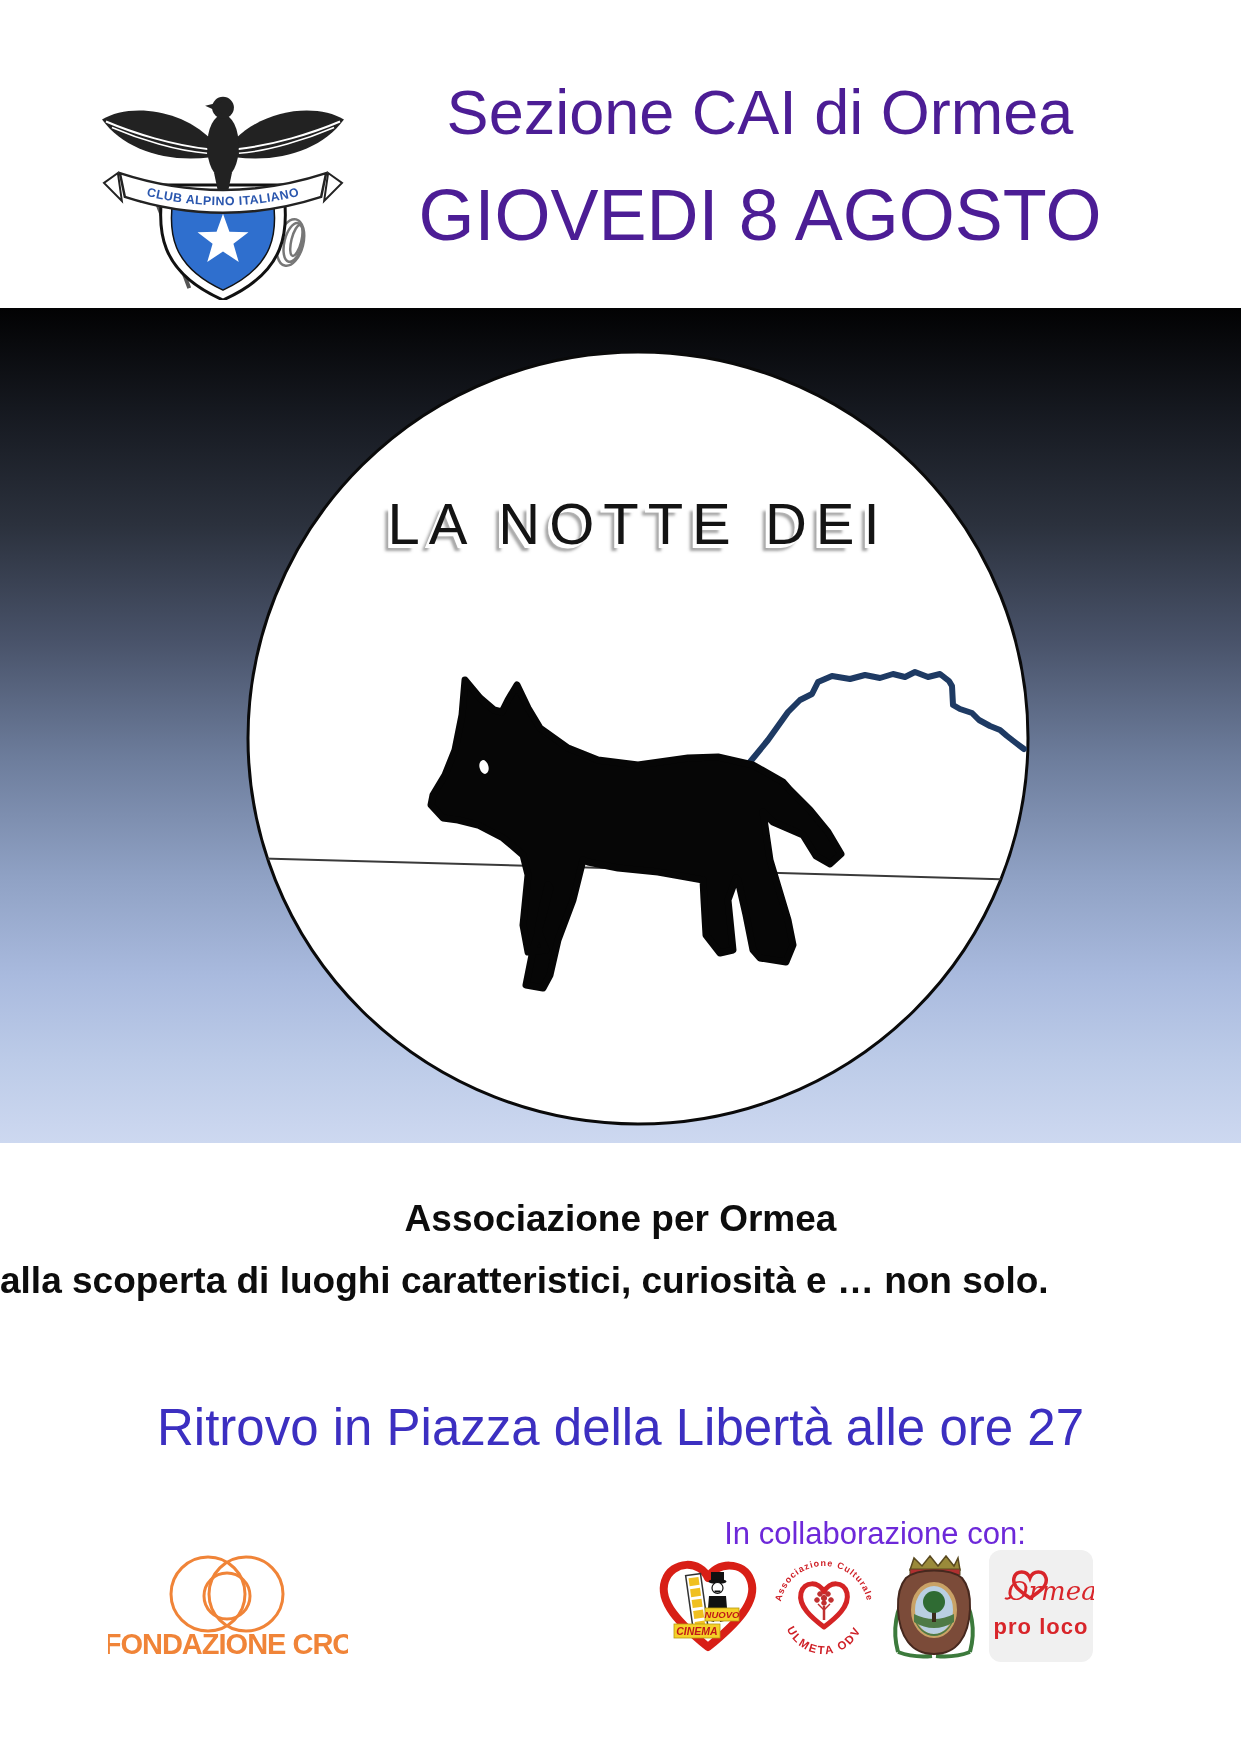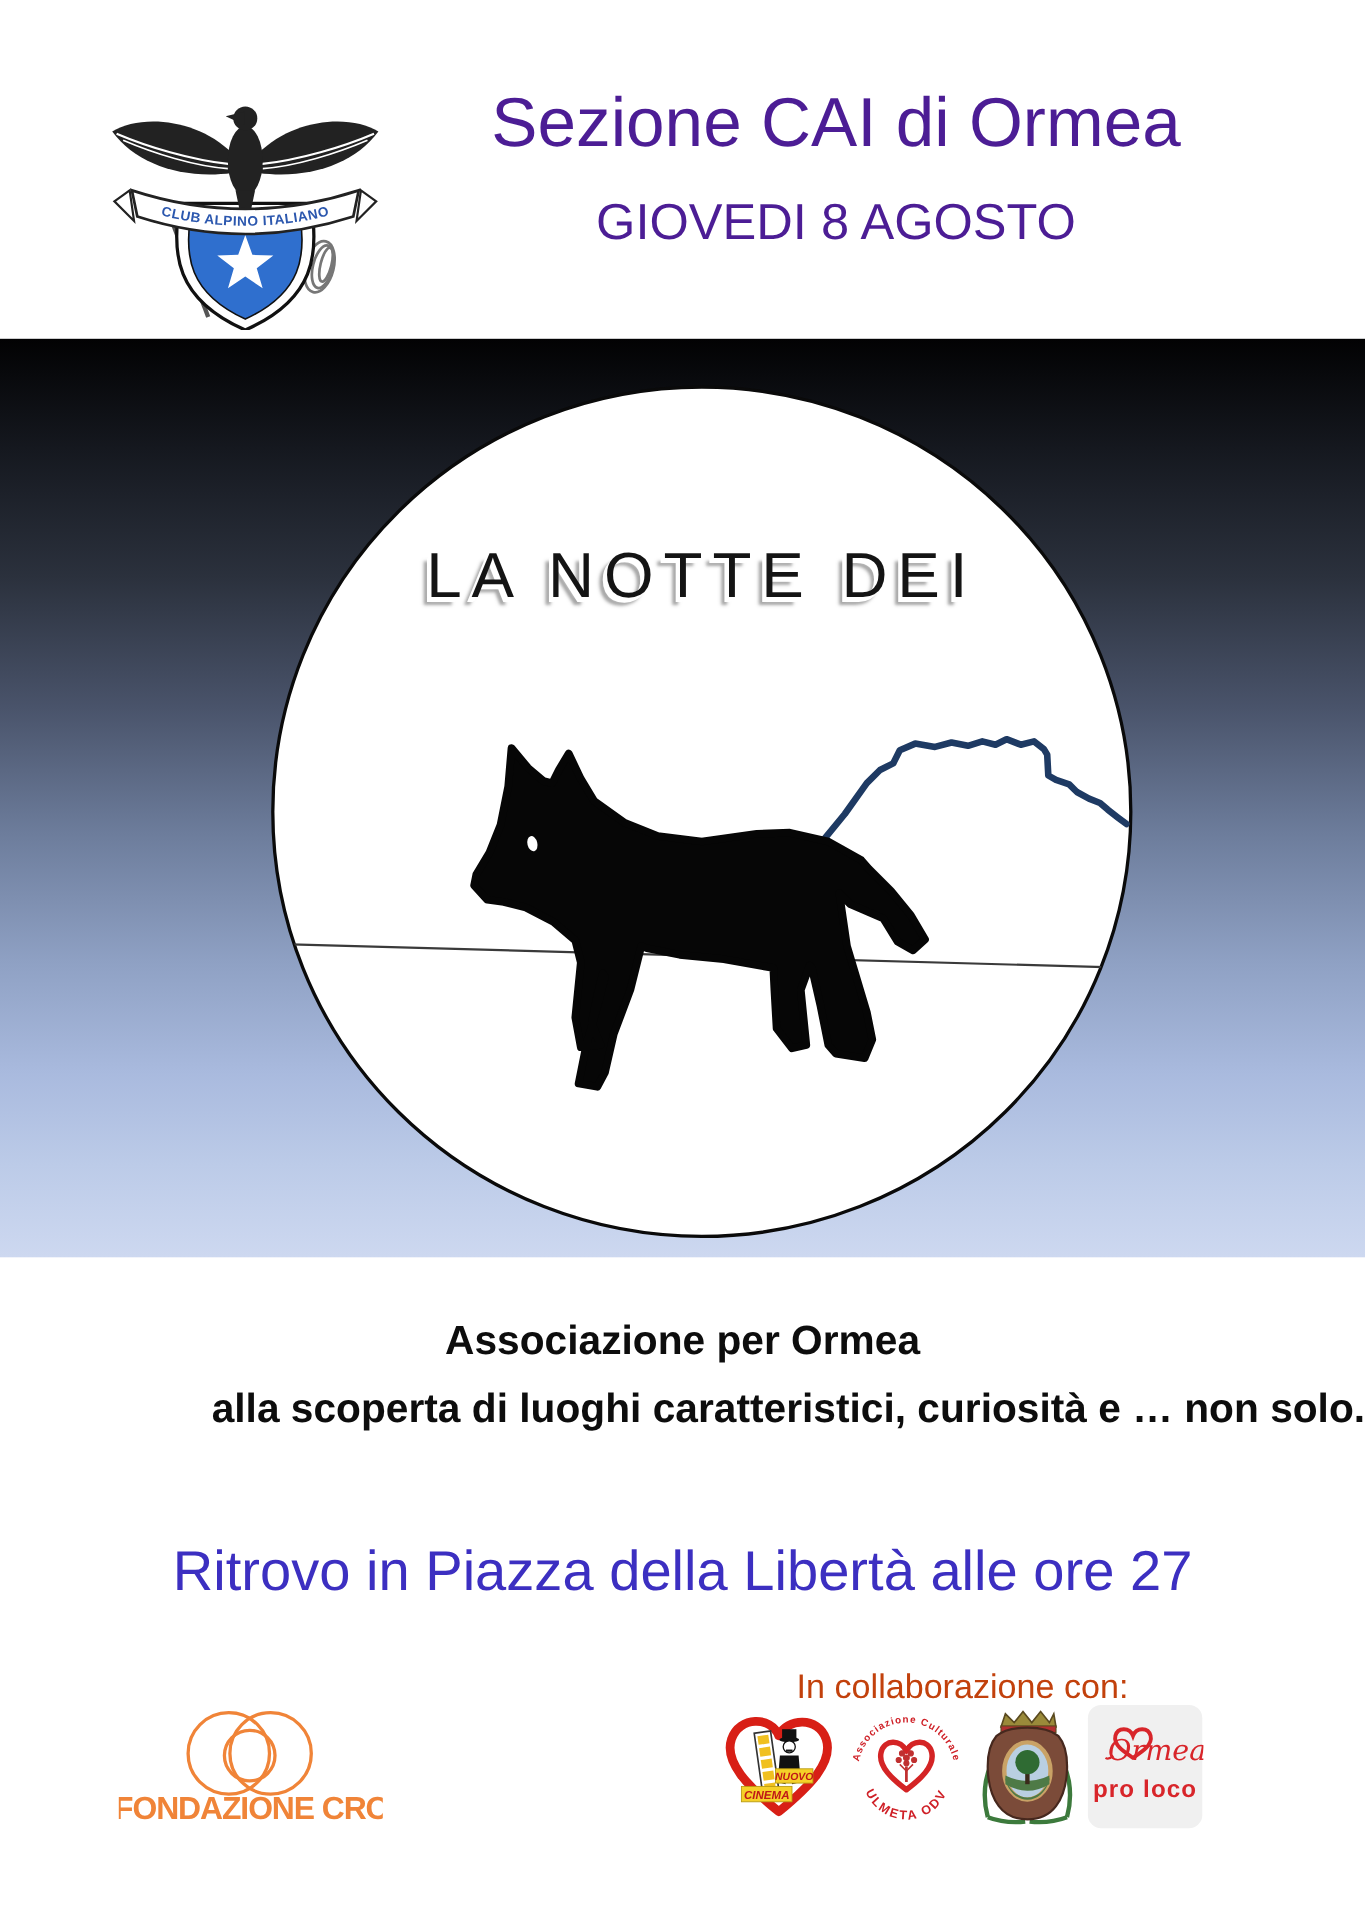--- a/index.html
+++ b/index.html
@@ -4,46 +4,46 @@
 <style>
   html,body{margin:0;padding:0;background:#ffffff;}
   .poster{
     position:relative;width:1241px;height:1755px;background:#ffffff;
     font-family:"Liberation Sans",sans-serif;overflow:hidden;
   }
   
   .cai-logo{position:absolute;left:88px;top:62px;width:270px;height:238px;}
   .titles{position:absolute;left:355px;top:76px;width:810px;text-align:center;color:#4c1d95;}
   .title-line1{font-size:63px;font-weight:500;letter-spacing:0px;}
-  .title-line2{font-size:46px;font-weight:500;margin-top:26px;}
+  .title-line2{font-size:72px;font-weight:500;margin-top:26px;}
   
   .banner{
     position:absolute;left:0;top:308px;width:1241px;height:835px;
     background:linear-gradient(180deg,#020203 0%,#15181f 12%,#2b313d 26%,#49536a 40%,
       #6d7d9c 54%,#8fa1c4 68%,#a9bade 80%,#bccbe8 90%,#cdd8f0 100%);
   }
   .banner svg{position:absolute;left:0;top:0;}
   .circle-line{
     position:absolute;left:288px;width:700px;text-align:center;
     color:#141414;
     text-shadow:-3px 3px 0 #ffffff,-4px 4px 0 #ffffff,-7px 7px 3px rgba(90,90,90,.55);
   }
   .circle-line1{top:182px;font-size:58px;font-weight:400;letter-spacing:9px;}
   .circle-line2{top:328px;font-size:58px;font-weight:700;letter-spacing:5px;}
   
   .details-1{position:absolute;left:0;top:1198px;width:1241px;text-align:center;
     font-size:37px;font-weight:700;color:#0d0d0d;}
-  .details-2{position:absolute;left:0;top:1260px;width:1241px;text-align:right;
+  .details-2{position:absolute;left:0;top:1260px;width:1241px;text-align:left;
     font-size:37px;font-weight:700;color:#0d0d0d;}
   .meeting{position:absolute;left:0;top:1398px;width:1241px;text-align:center;
     font-size:51px;font-weight:500;color:#3c2fc1;}
   .label-left{position:absolute;left:0;top:1516px;width:500px;text-align:center;
     font-size:31px;color:#111;}
   .label-right{position:absolute;left:645px;top:1516px;width:460px;text-align:center;
-    font-size:31px;color:#c2410c;}
+    font-size:31px;color:#6d28d9;}
   
   .crc-logo{position:absolute;left:108px;top:1552px;width:240px;height:112px;}
   .collab-logo{position:absolute;top:1548px;}
   .logo-cinema{left:652px;width:112px;height:118px;}
   .logo-ulmeta{left:768px;width:112px;height:118px;}
   .logo-comune{left:884px;width:100px;height:118px;}
   .logo-proloco{left:988px;width:106px;height:118px;}
 </style>
 </head>
 <body>

